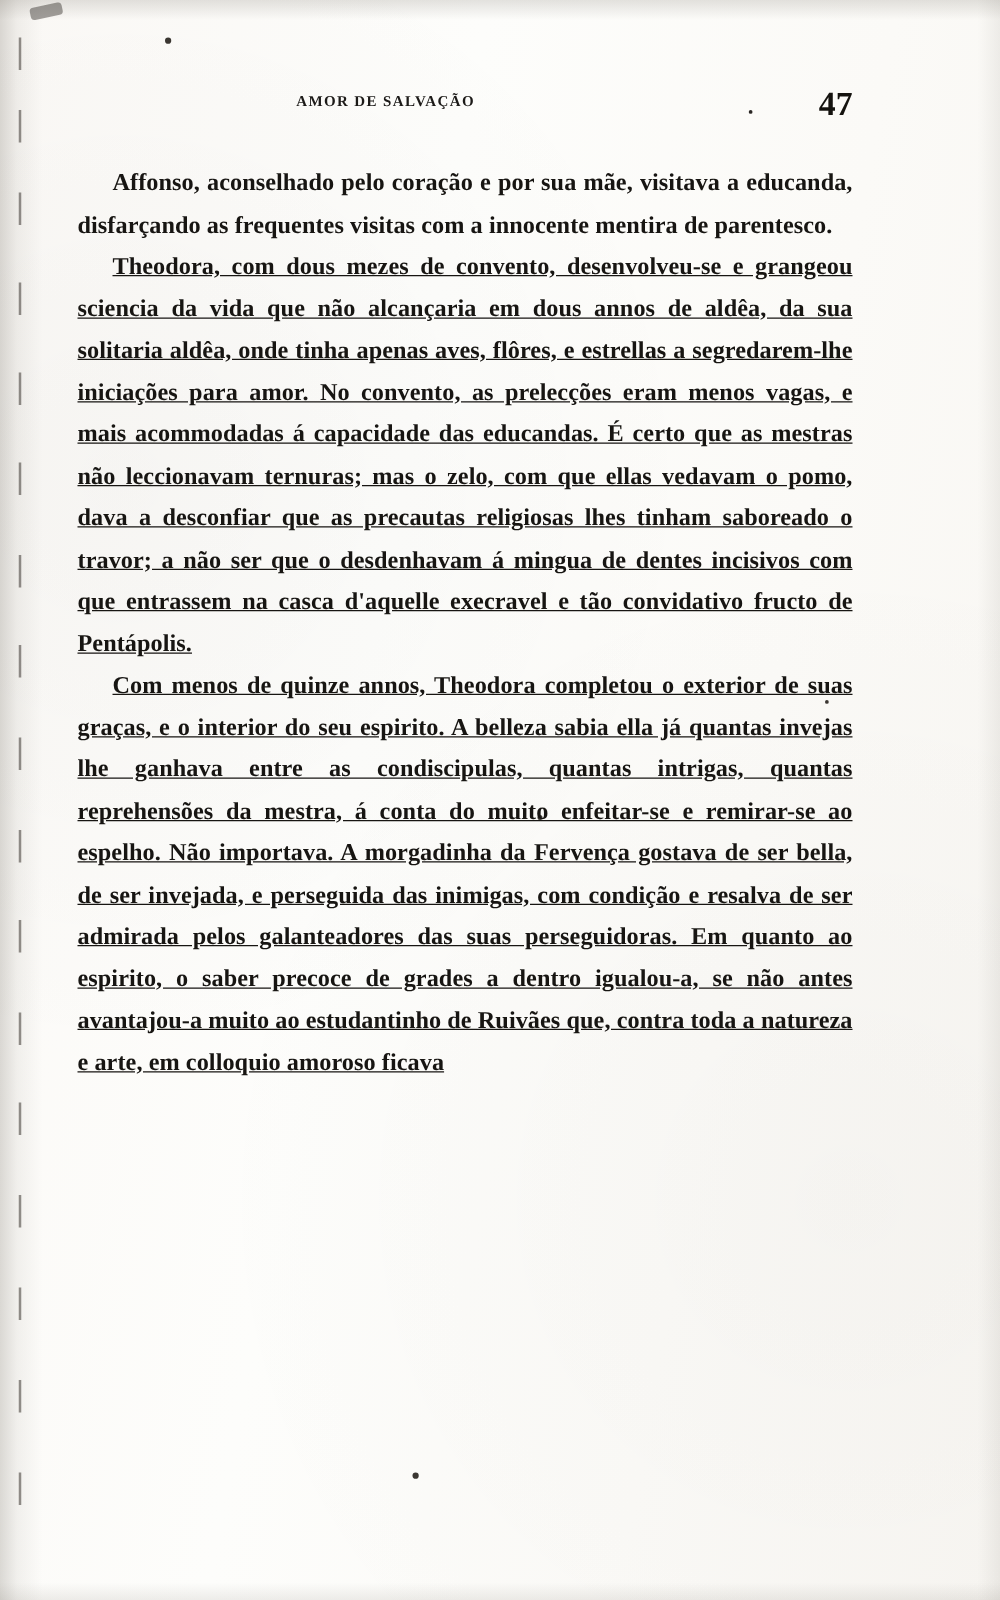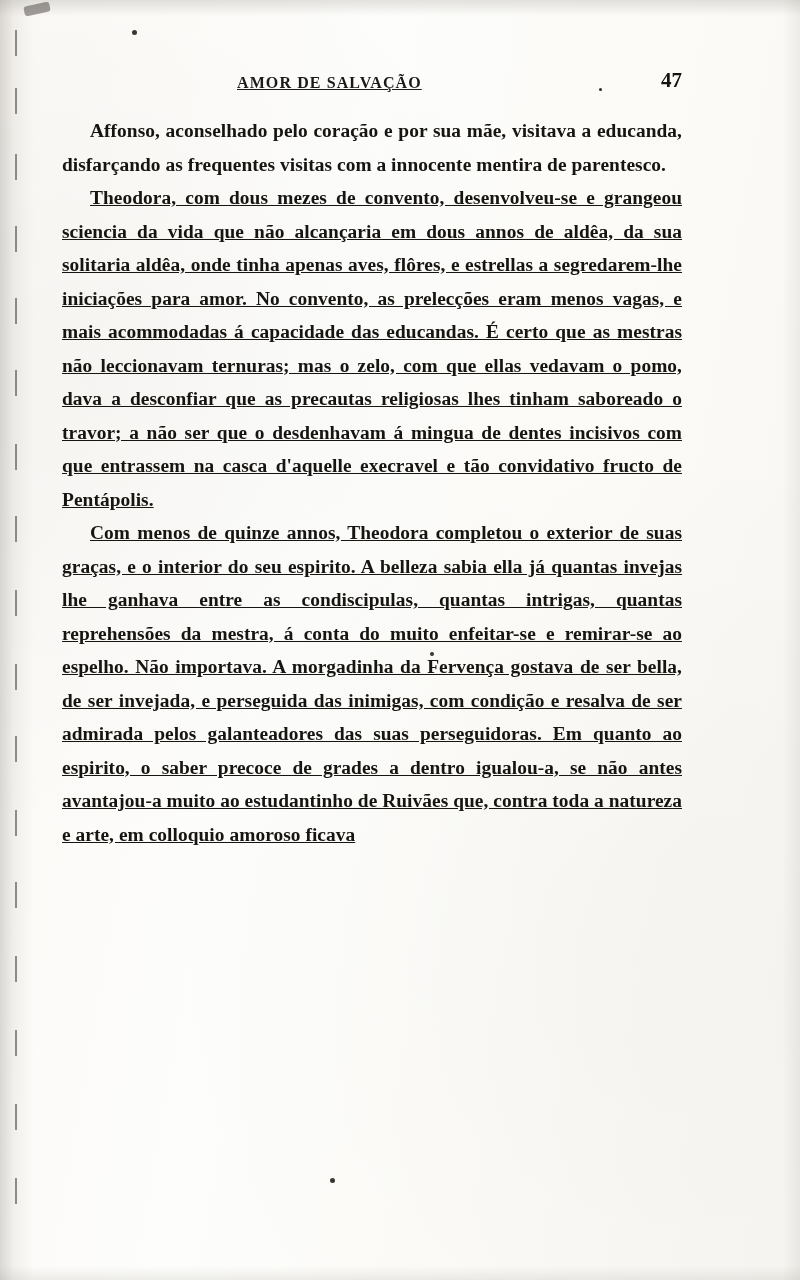--- a/index.html
+++ b/index.html
@@ -89,48 +89,47 @@
   }
 
   .running-head {
     position: relative;
     height: 32px;
   }
   .head-title {
     position: absolute;
     left: 175px;
     top: 0;
-    font-size: 16px;
+    font-size: 12px;
     letter-spacing: 1.1px;
     font-weight: 700;
     color: #1c1a18;
     font-family: "Liberation Serif", serif;
-    text-decoration: underline;
   }
   .head-dot {
     position: absolute;
     left: 537px;
     top: 14px;
     width: 3px;
     height: 3px;
     background: #2a2724;
     border-radius: 50%;
   }
   .folio {
     position: absolute;
     right: 0;
     top: -6px;
-    font-size: 21px;
+    font-size: 27px;
     font-weight: 700;
     color: #15130f;
     font-family: "Liberation Serif", serif;
   }
 
   .body-text {
-    margin-top: 8px;
+    margin-top: 24px;
   }
 
   .para {
     margin: 0 0 0 0;
     font-size: 19.4px;
     line-height: 33.5px;
     color: #171512;
     text-align: justify;
     text-justify: inter-word;
     font-weight: 600;

